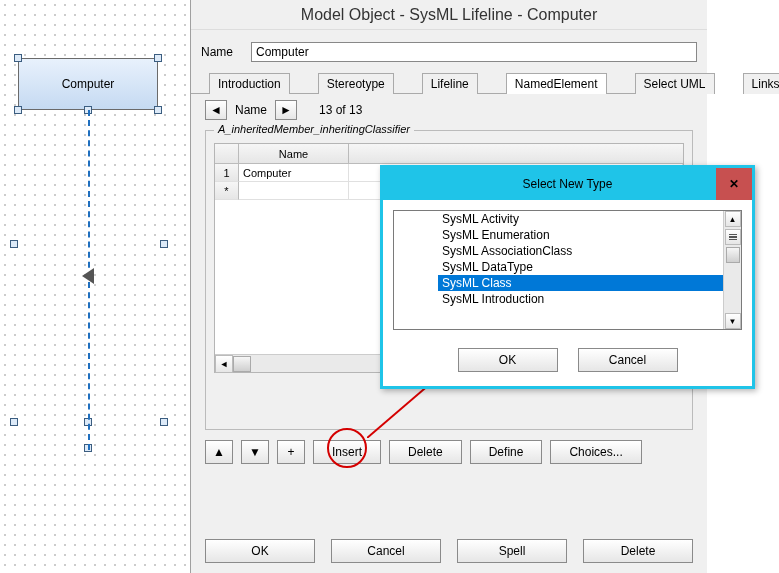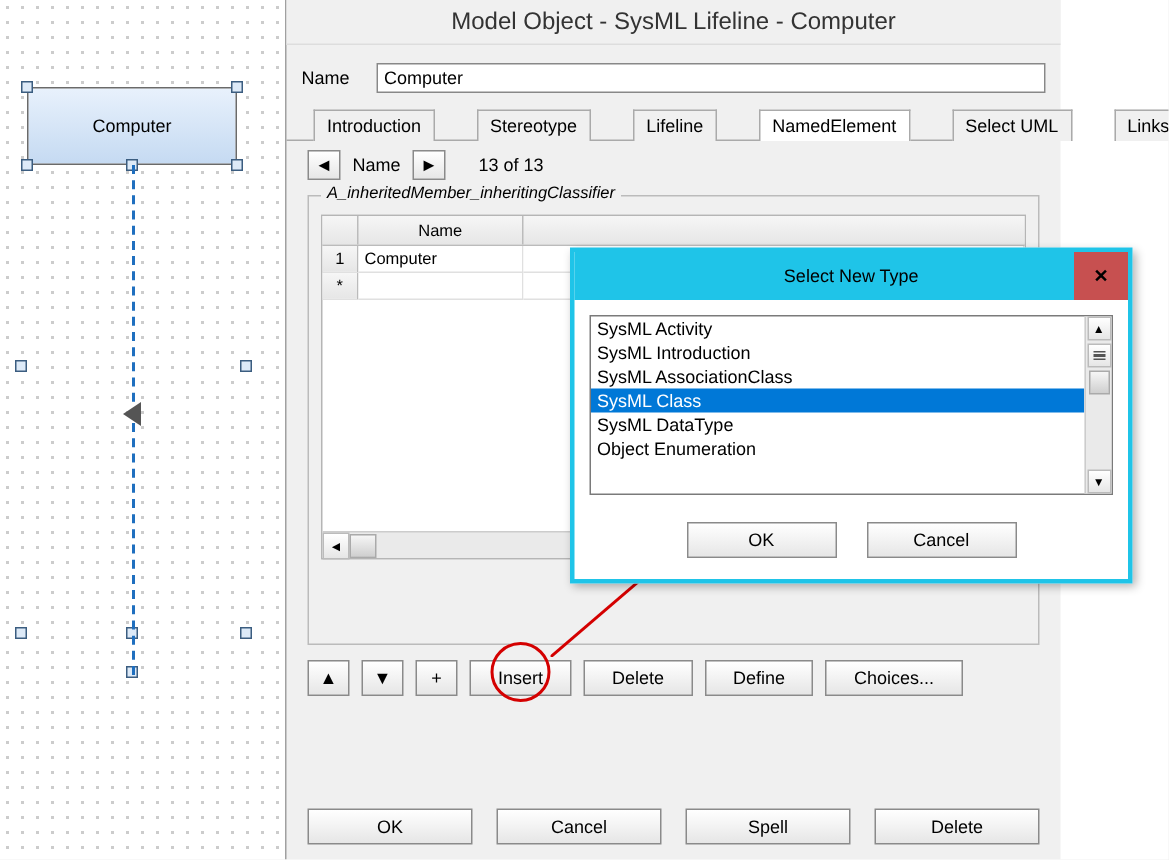--- a/index.html
+++ b/index.html
@@ -32,21 +32,21 @@
 .hscroll .thumb { width:18px; height:16px; margin-top:1px; background:linear-gradient(#f6f6f6,#cfcfcf); border:1px solid #aaa;}
 .btnrow { display:flex; gap:8px; padding:10px 14px 0 14px; align-items:center; }
 .sqbtn { width:28px; height:24px; border:1px solid #8a8a8a; background:linear-gradient(#fff,#e6e6e6); display:flex; align-items:center; justify-content:center; cursor:pointer; font-size:12px;}
 .btn { height:24px; padding:0 18px; border:1px solid #8a8a8a; background:linear-gradient(#fff,#e6e6e6); cursor:pointer; font-size:12px;}
 .bottomrow { position:absolute; left:0; bottom:10px; right:0; display:flex; gap:16px; padding:0 14px; }
 .bottomrow .btn { flex:1; text-align:center; }
 .modal { position:absolute; left:380px; top:165px; width:375px; background:#fff; border:3px solid #1fc4e8; box-shadow: 2px 2px 6px rgba(0,0,0,0.3); z-index:10; }
 .modal .mtitle { height:32px; background:#1fc4e8; display:flex; align-items:center; justify-content:center; color:#000; font-size:16px; position:relative;}
 .modal .close { position:absolute; right:0; top:0; width:36px; height:32px; background:#c75050; color:#000; font-size:18px; font-weight:bold; display:flex; align-items:center; justify-content:center; cursor:pointer;}
 .listbox { margin:10px; border:1px solid #7a7a7a; height:120px; position:relative; background:#fff; display:flex; }
-.listitems { flex:1; overflow:hidden; }
+.listitems { flex:1; overflow:hidden;margin-left:44px; }
 .li { padding:1px 4px; font-size:12px; cursor:pointer; }
 .li.selected { background:#0078d7; color:#fff; }
 .vscroll { width:18px; background:#eaeaea; border-left:1px solid #ccc; display:flex; flex-direction:column; align-items:center; }
 .vscroll .sbtn { width:16px; height:16px; border:1px solid #bbb; background:linear-gradient(#fff,#e6e6e6); display:flex;align-items:center;justify-content:center; font-size:8px; margin:0;}
 .vscroll .thumb { width:14px; height:16px; background:linear-gradient(#f6f6f6,#cfcfcf); border:1px solid #aaa; margin-top:2px;}
 .vscroll .menu { width:16px; height:16px; border:1px solid #bbb; background:linear-gradient(#fff,#e6e6e6); display:flex; flex-direction:column; align-items:center; justify-content:center; gap:1px; margin-top:2px;}
 .vscroll .menu div { width:8px; height:1.5px; background:#555;}
 .vscroll .spacer { flex:1; }
 .modal .mrow { display:flex; justify-content:center; gap:20px; padding:8px 0 14px 0;}
 .redcircle { position:absolute; left:327px; top:428px; width:40px; height:40px; border:2px solid #d40000; border-radius:50%; z-index:5; pointer-events:none;}
@@ -156,25 +156,25 @@
 <div class="modal">
   <div class="mtitle">
     <span>Select New Type</span>
     <div class="close">
         <span>✕</span>
       </div>
   </div>
   <div class="listbox">
     <div class="listitems">
       <div class="li">SysML Activity</div>
+      <div class="li">SysML Enumeration</div>
+      <div class="li">SysML AssociationClass</div>
+      <div class="li">SysML DataType</div>
+      <div class="li selected">SysML Class</div>
       <div class="li">SysML Introduction</div>
-      <div class="li">SysML AssociationClass</div>
-      <div class="li selected">SysML Class</div>
-      <div class="li">SysML DataType</div>
-      <div class="li">Object Enumeration</div>
     </div>
     <div class="vscroll">
       <div class="sbtn">▲</div>
       <div class="menu">
           <div></div>
           <div></div>
           <div></div>
         </div>
       <div class="thumb"></div>
       <div class="spacer"></div>

